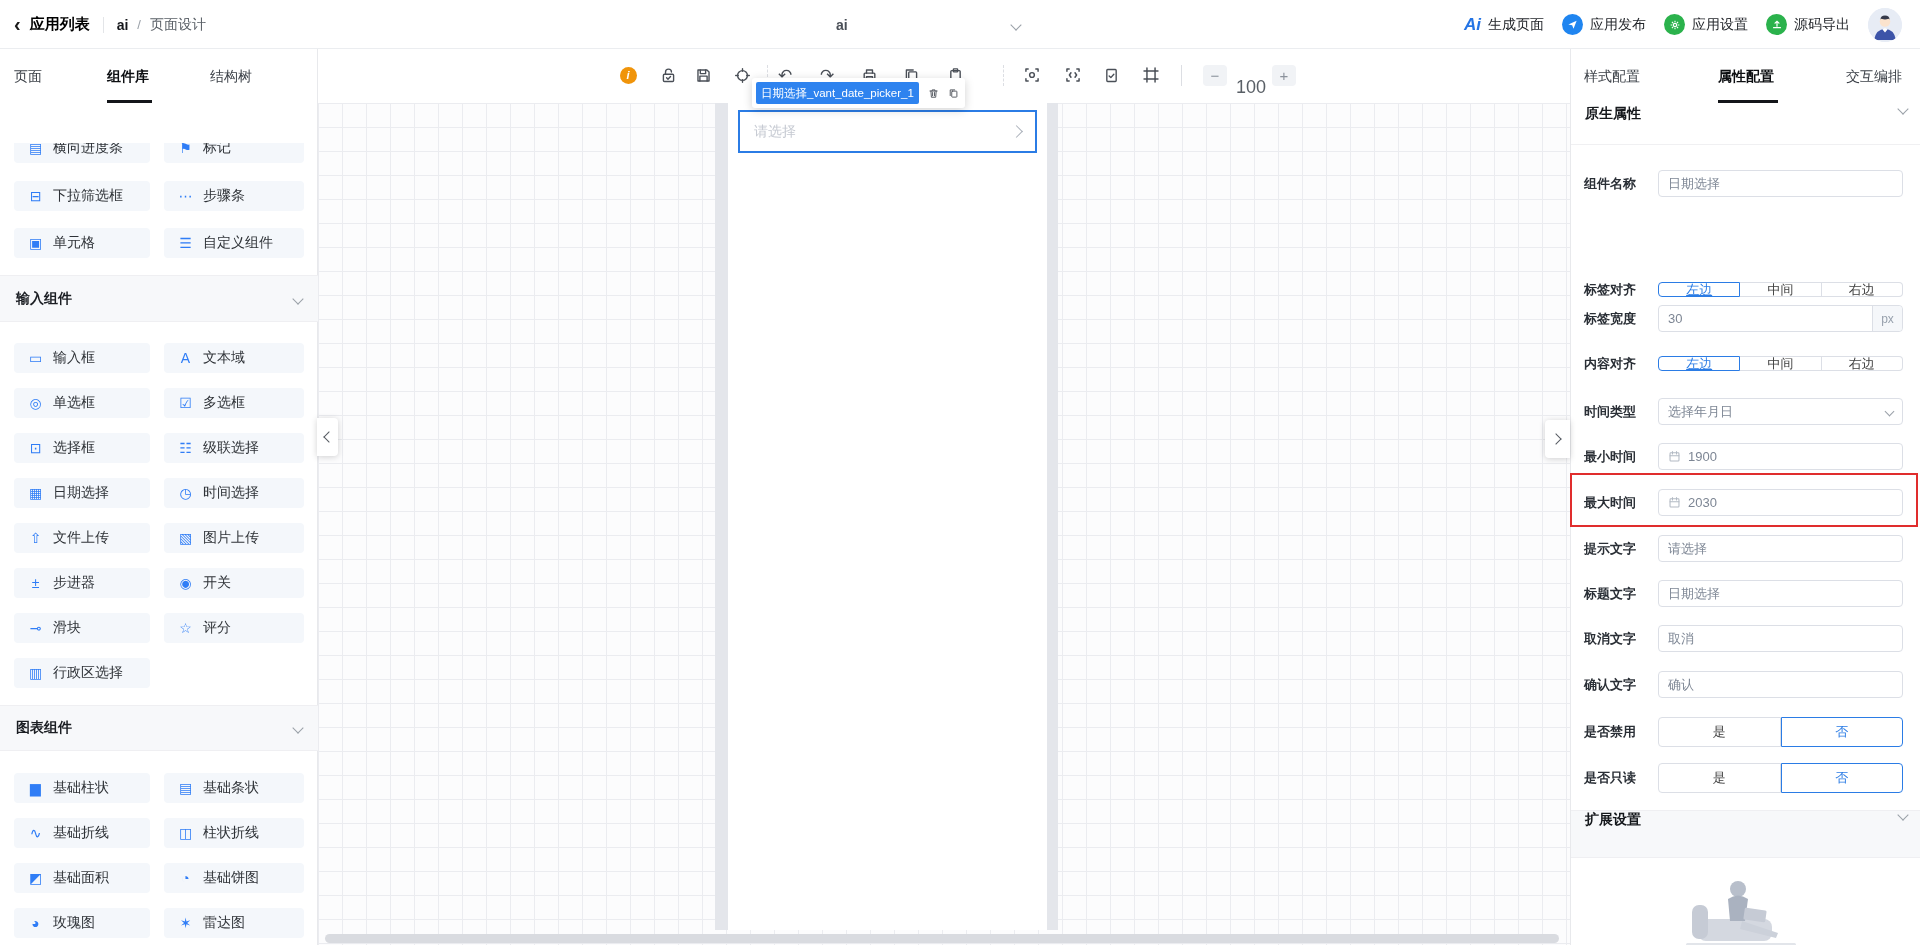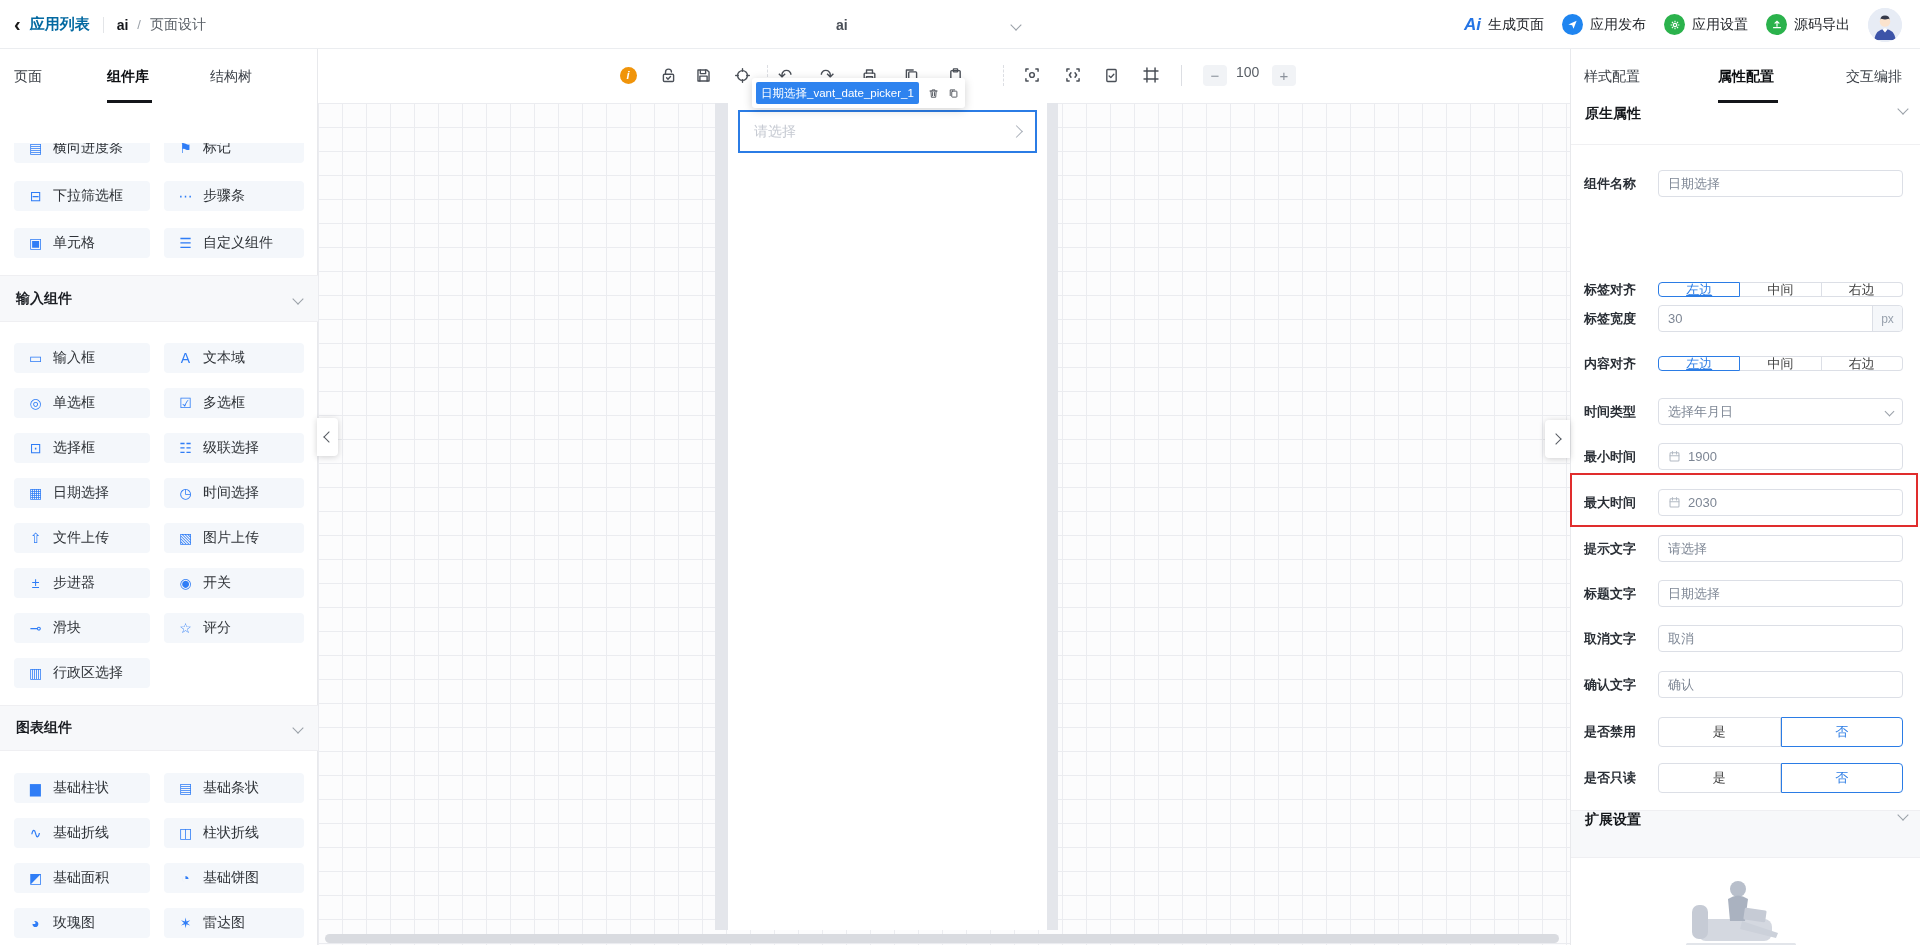--- a/index.html
+++ b/index.html
@@ -5,21 +5,21 @@
   * { margin:0; padding:0; box-sizing:border-box; }
   html,body { width:1920px; height:945px; overflow:hidden; background:#fff;
     font-family:"Liberation Sans", sans-serif; color:#333; }
   body { position:relative; }
 
   
   .topbar { position:absolute; left:0; top:0; width:1920px; height:49px; background:#fff;
     border-bottom:1px solid #ebedf0; z-index:50; }
   .tb-left { position:absolute; left:14px; top:0; height:49px; display:flex; align-items:center; gap:9px; }
   .back-chev { font-size:20px; font-weight:bold; color:#1a1a1a; line-height:1; margin-top:-2px; }
-  .tb-back { font-size:15px; font-weight:bold; color:#0369a1; }
+  .tb-back { font-size:15px; font-weight:bold; color:#000000; }
   .tb-vline { width:1px; height:16px; background:#e3e5e8; margin:0 4px; }
   .tb-app { font-size:14px; font-weight:bold; color:#14161a; }
   .tb-sep { font-size:13px; color:#9aa0a8; }
   .tb-page { font-size:14px; color:#595f66; }
   .tb-center { position:absolute; left:836px; top:0; height:49px; display:flex; align-items:center; gap:8px; }
   .tb-center .name { font-size:14px; font-weight:bold; color:#4a4f57; }
   .tb-center .chev { margin-left:156px; }
   .tb-right { position:absolute; right:18px; top:0; height:49px; display:flex; align-items:center; gap:18px; }
   .tb-act { display:flex; align-items:center; gap:7px; font-size:14px; color:#23262b; cursor:pointer; }
   .circ { width:21px; height:21px; border-radius:50%; display:flex; align-items:center; justify-content:center; }
@@ -58,21 +58,21 @@
                      linear-gradient(90deg,#ebecf0 1px, transparent 1px);
     background-size:24px 24px; }
   .tbi { position:absolute; top:17px; width:18px; height:18px; display:flex; align-items:center;
     justify-content:center; cursor:pointer; color:#4a4f57; font-size:16px; }
   .tbi svg { display:block; }
   .tb-div { position:absolute; top:16px; width:1px; height:21px; border-left:1px dashed #dcdee3; }
   .info-circ { width:17px; height:17px; border-radius:50%; background:#f0940a; color:#fff;
     font-size:11px; font-style:italic; font-weight:bold; display:flex; align-items:center; justify-content:center; }
   .zoom-btn { position:absolute; top:16px; width:24px; height:21px; background:#f1f3f6; border-radius:4px;
     color:#8b929c; font-size:15px; display:flex; align-items:center; justify-content:center; cursor:pointer; }
-  .zoom-val { position:absolute; top:13px; height:21px; line-height:21px; font-size:14px; color:#595f66; }
+  .zoom-val { position:absolute; top:28px; height:21px; line-height:21px; font-size:18px; color:#595f66; }
 
   
   .phone { position:absolute; left:397px; top:54px; width:343px; height:827px; background:#e4e6eb; }
   .phone-inner { position:absolute; left:13px; right:11px; top:0; bottom:0; background:#fff; }
   .picker-field { position:absolute; left:10px; top:7px; width:299px; height:43px; background:#fff;
     border:2px solid #2b7ce5; display:flex; align-items:center; padding:0 14px; cursor:pointer; }
   .picker-field .ph { flex:1; font-size:14px; color:#c6cad2; }
   .picker-field .chev { border-color:#aab0b9; transform:rotate(-45deg); width:9px; height:9px; }
   .phone-tabbar { position:absolute; left:0; right:0; bottom:0; height:25px; border-top:1px solid #f0f0f0;
     display:flex; align-items:center; justify-content:center; }

